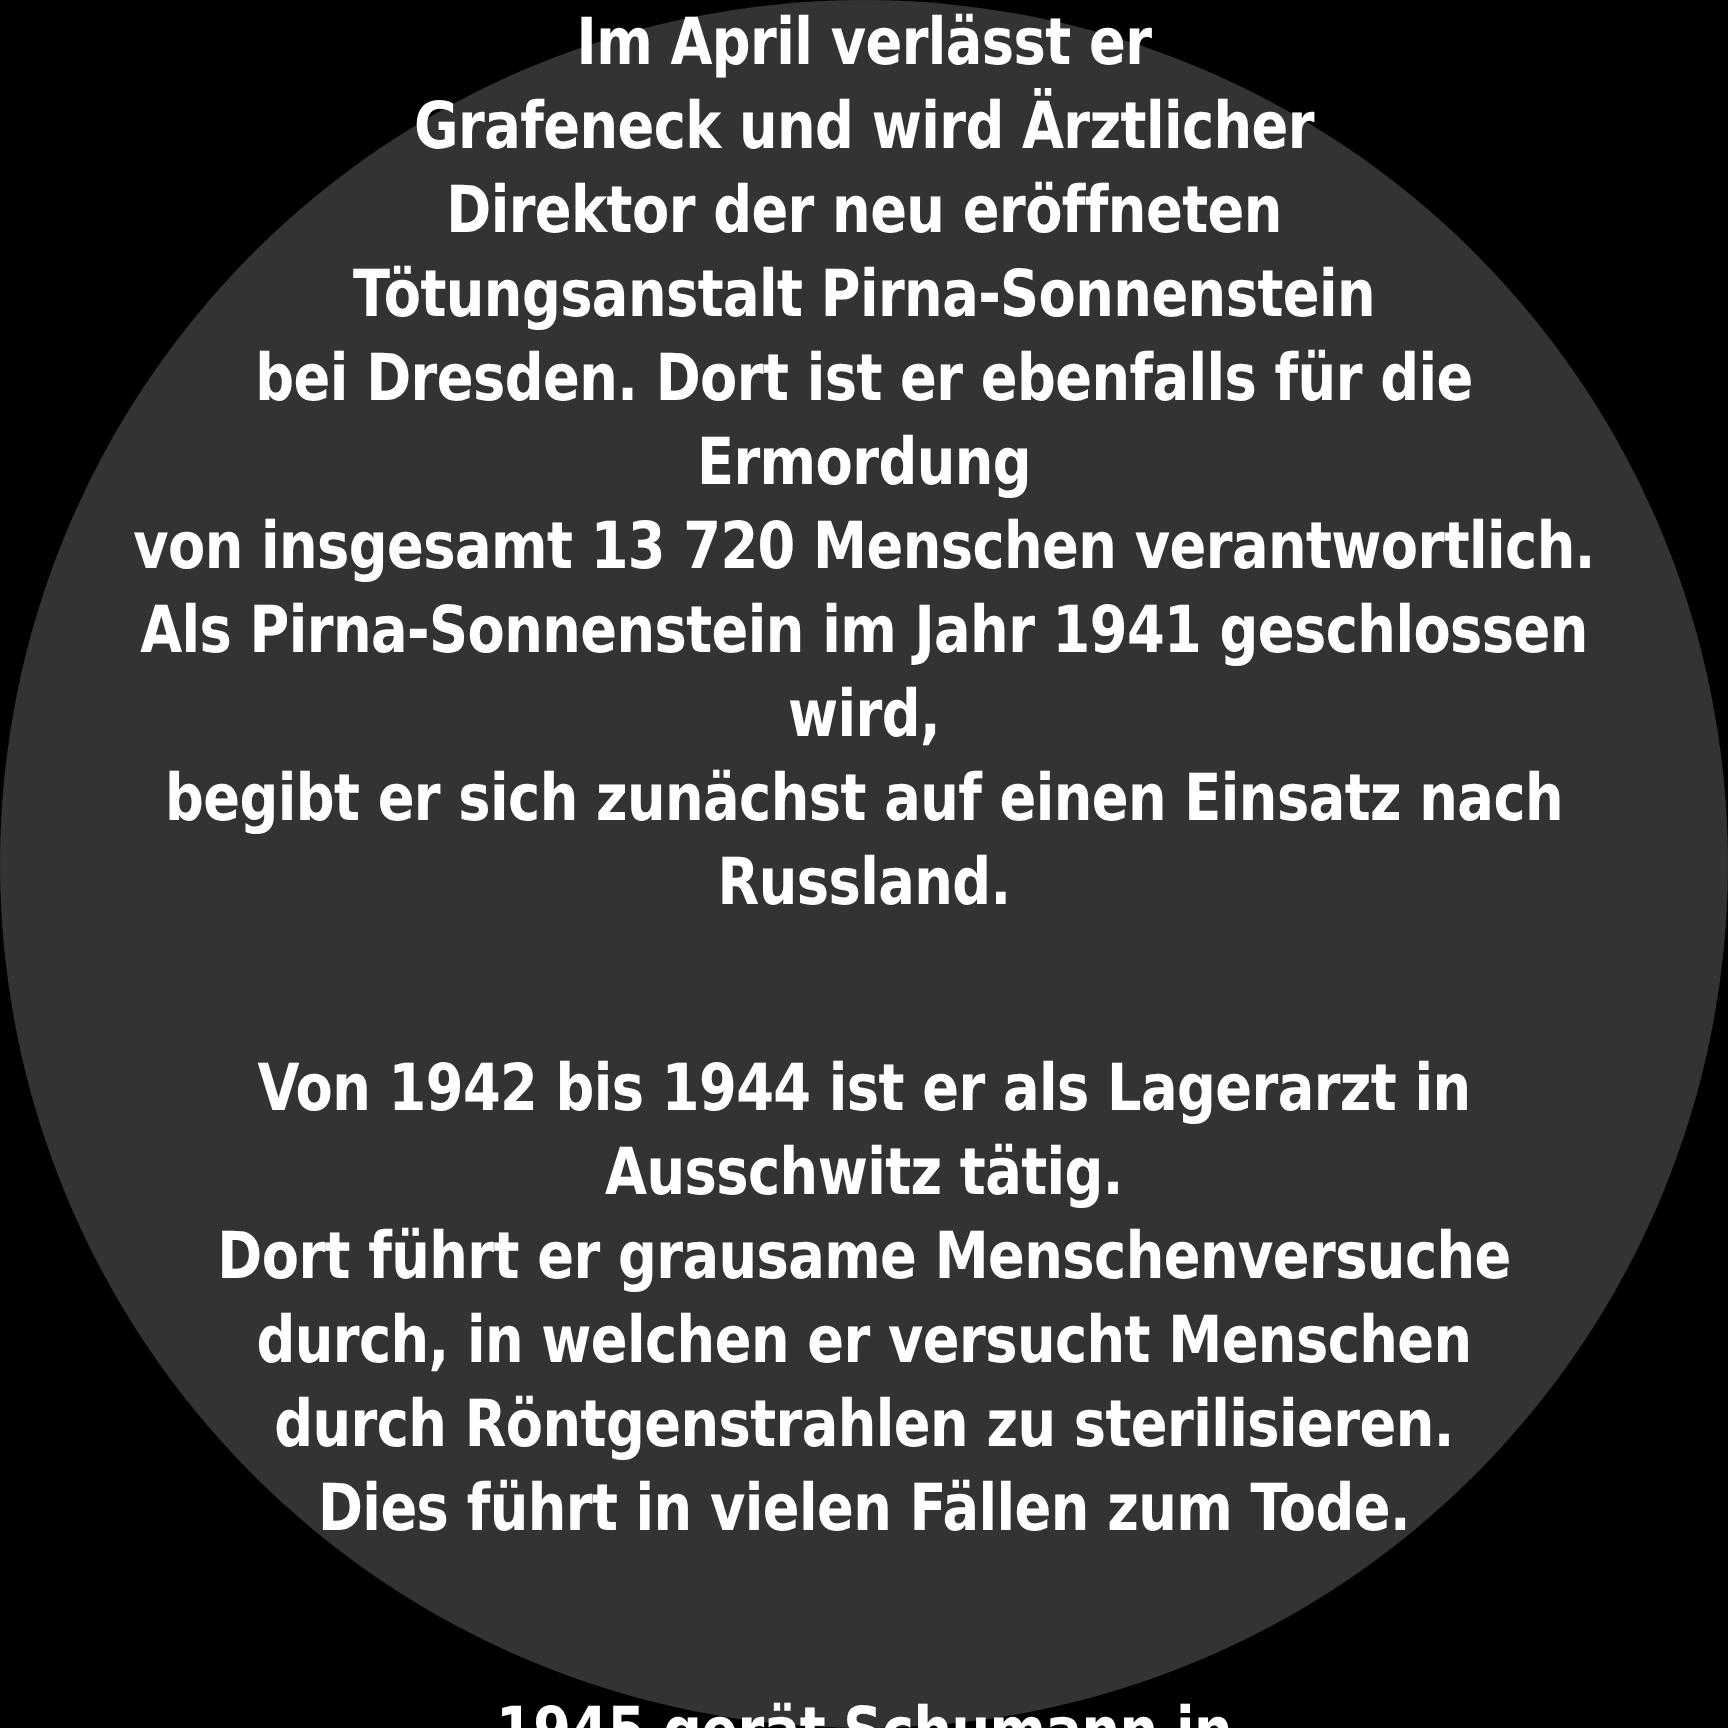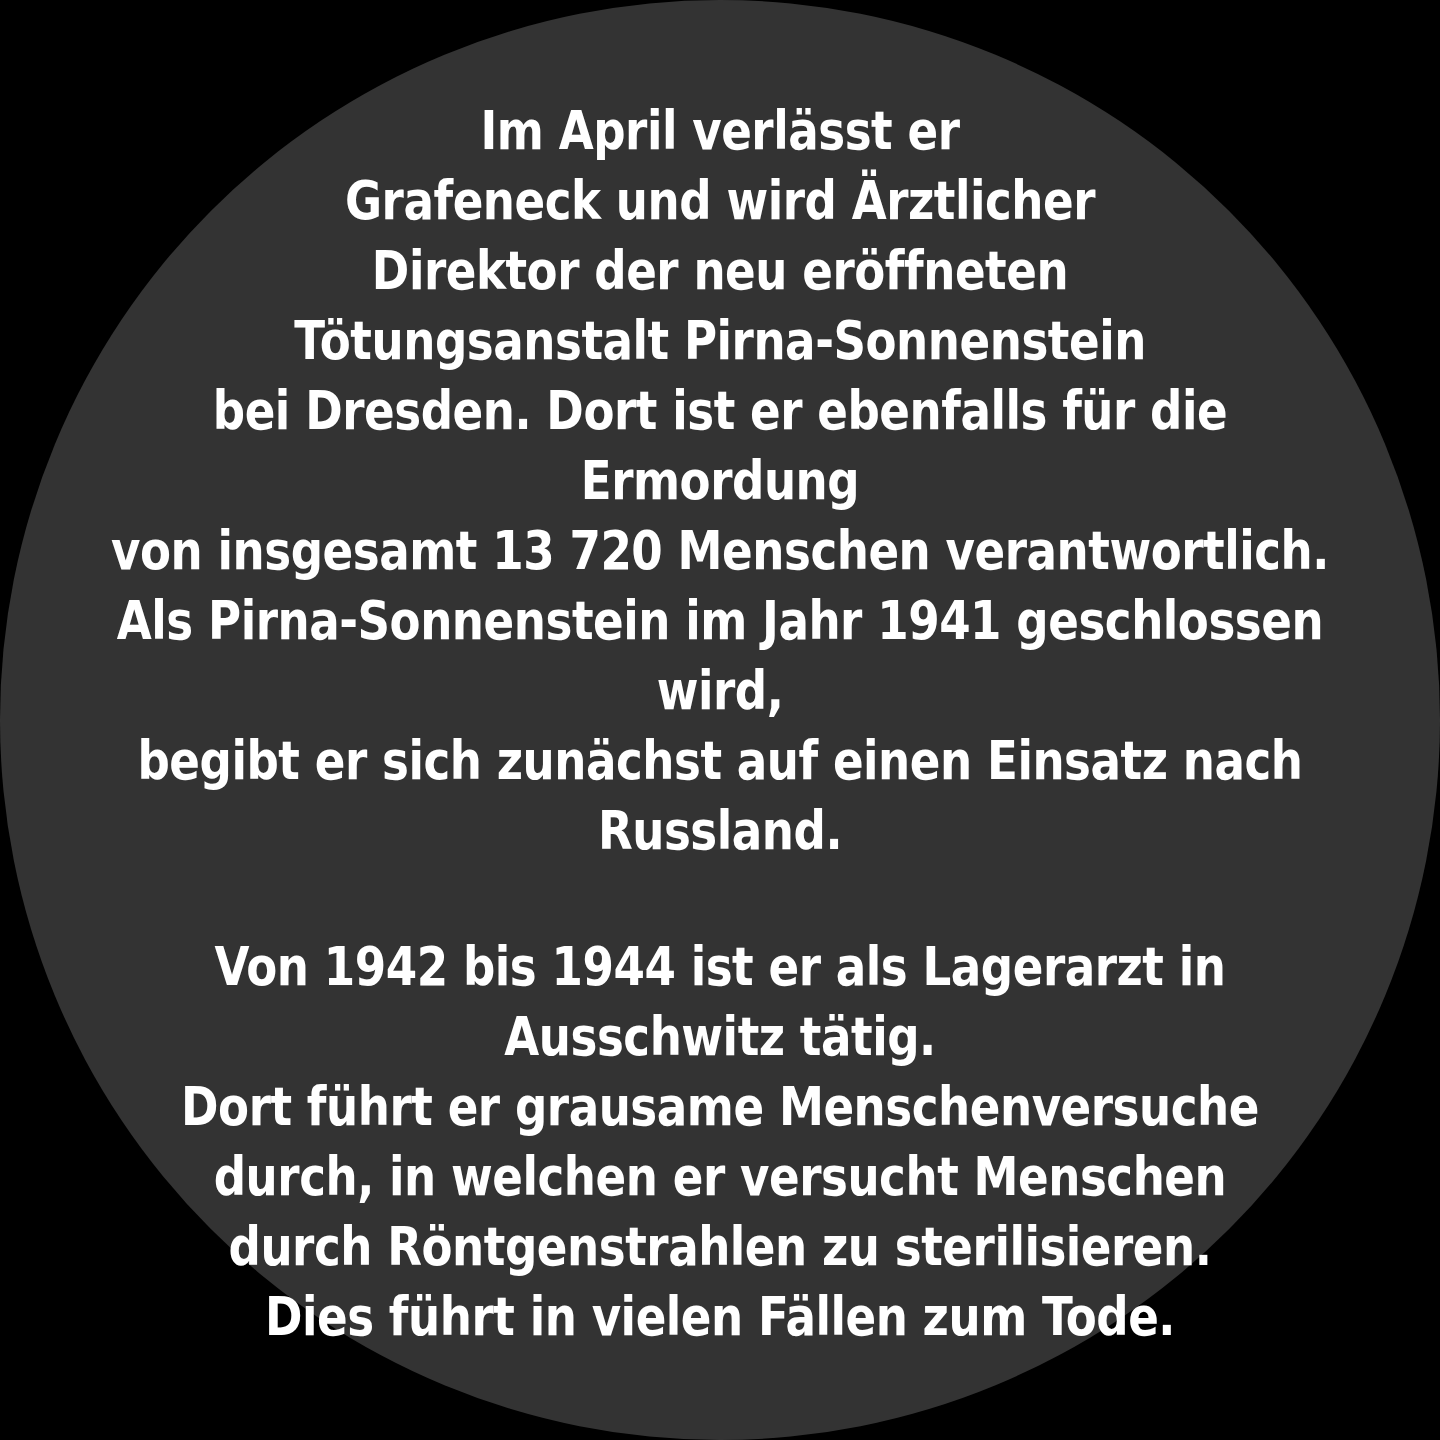--- a/index.html
+++ b/index.html
@@ -31,22 +31,22 @@
   .text-stack {
     position: absolute;
     left: 0;
     top: 0;
     width: 1440px;
     height: 1440px;
     display: flex;
     flex-direction: column;
     align-items: center;
     justify-content: flex-start;
-    padding-top: 96px;
     box-sizing: border-box;
+    gap: 36px;
   }
   .para {
     width: 1400px;
     text-align: center;
     color: #ffffff;
     font-family: "DejaVu Sans Condensed", "Liberation Sans Narrow", "Liberation Sans", sans-serif;
     font-weight: bold;
     font-size: 54px;
     line-height: 70px;
     letter-spacing: -0.5px;

